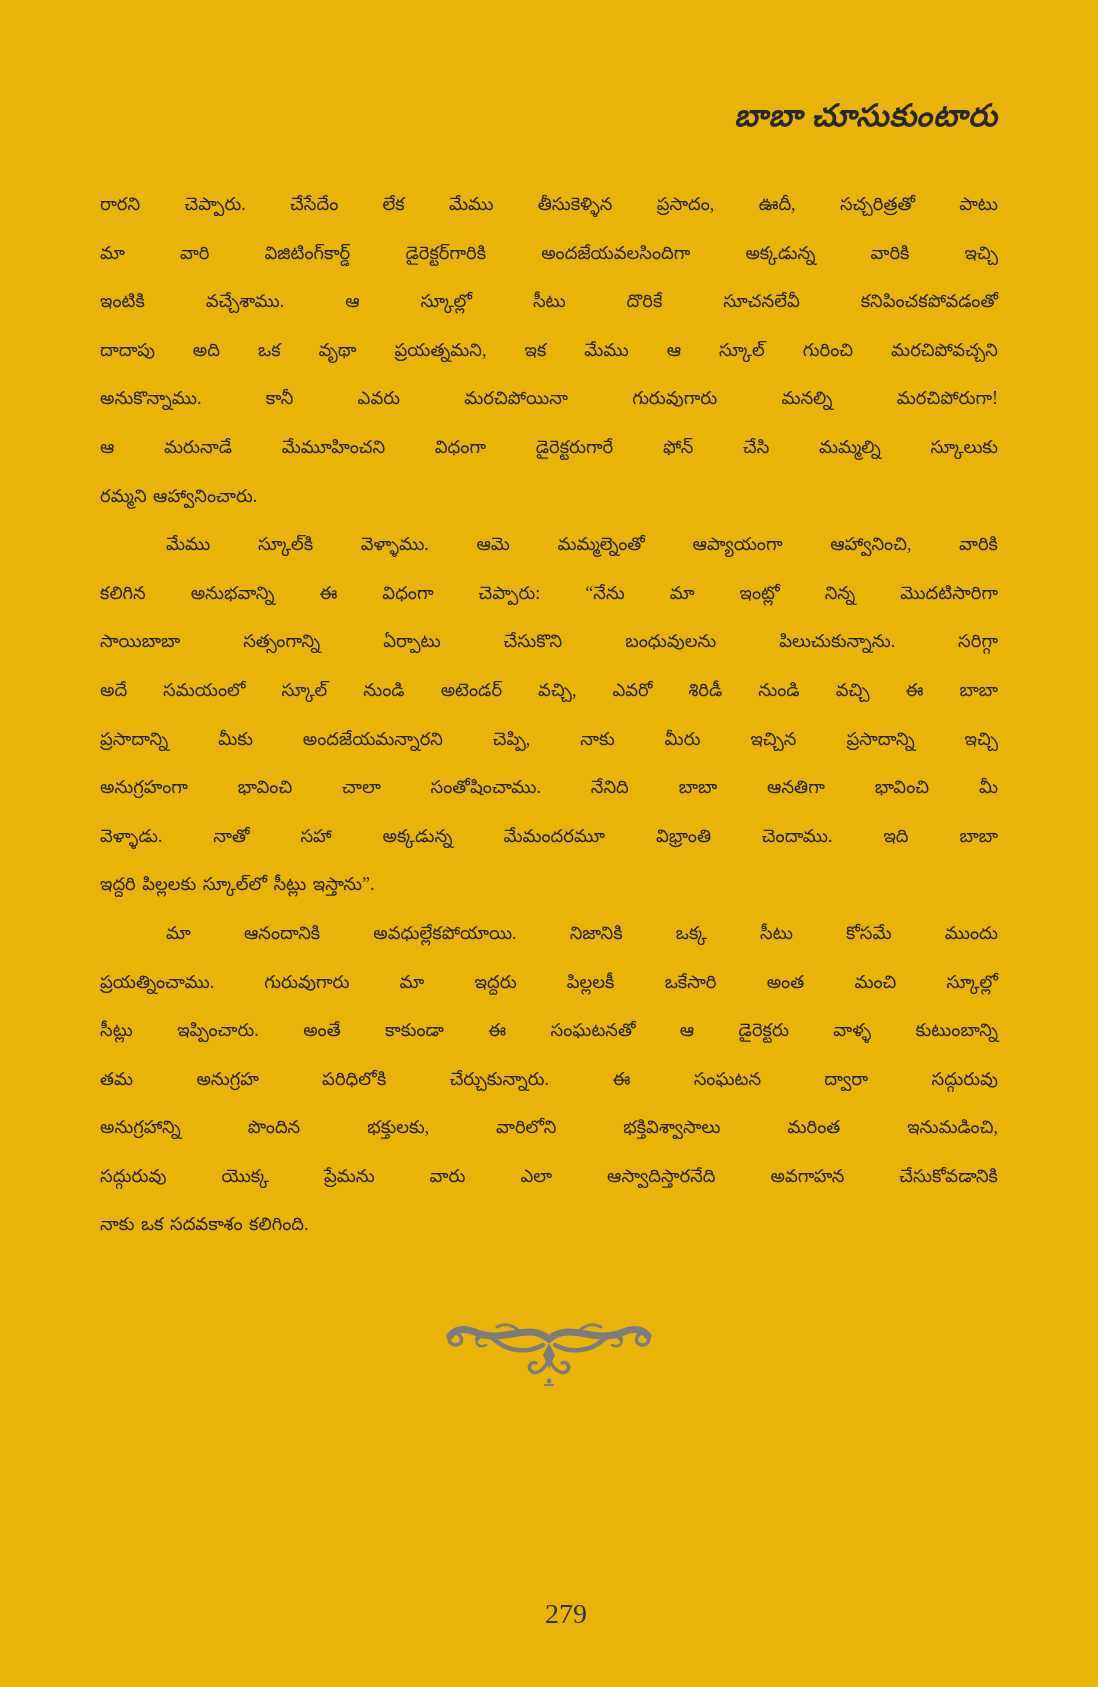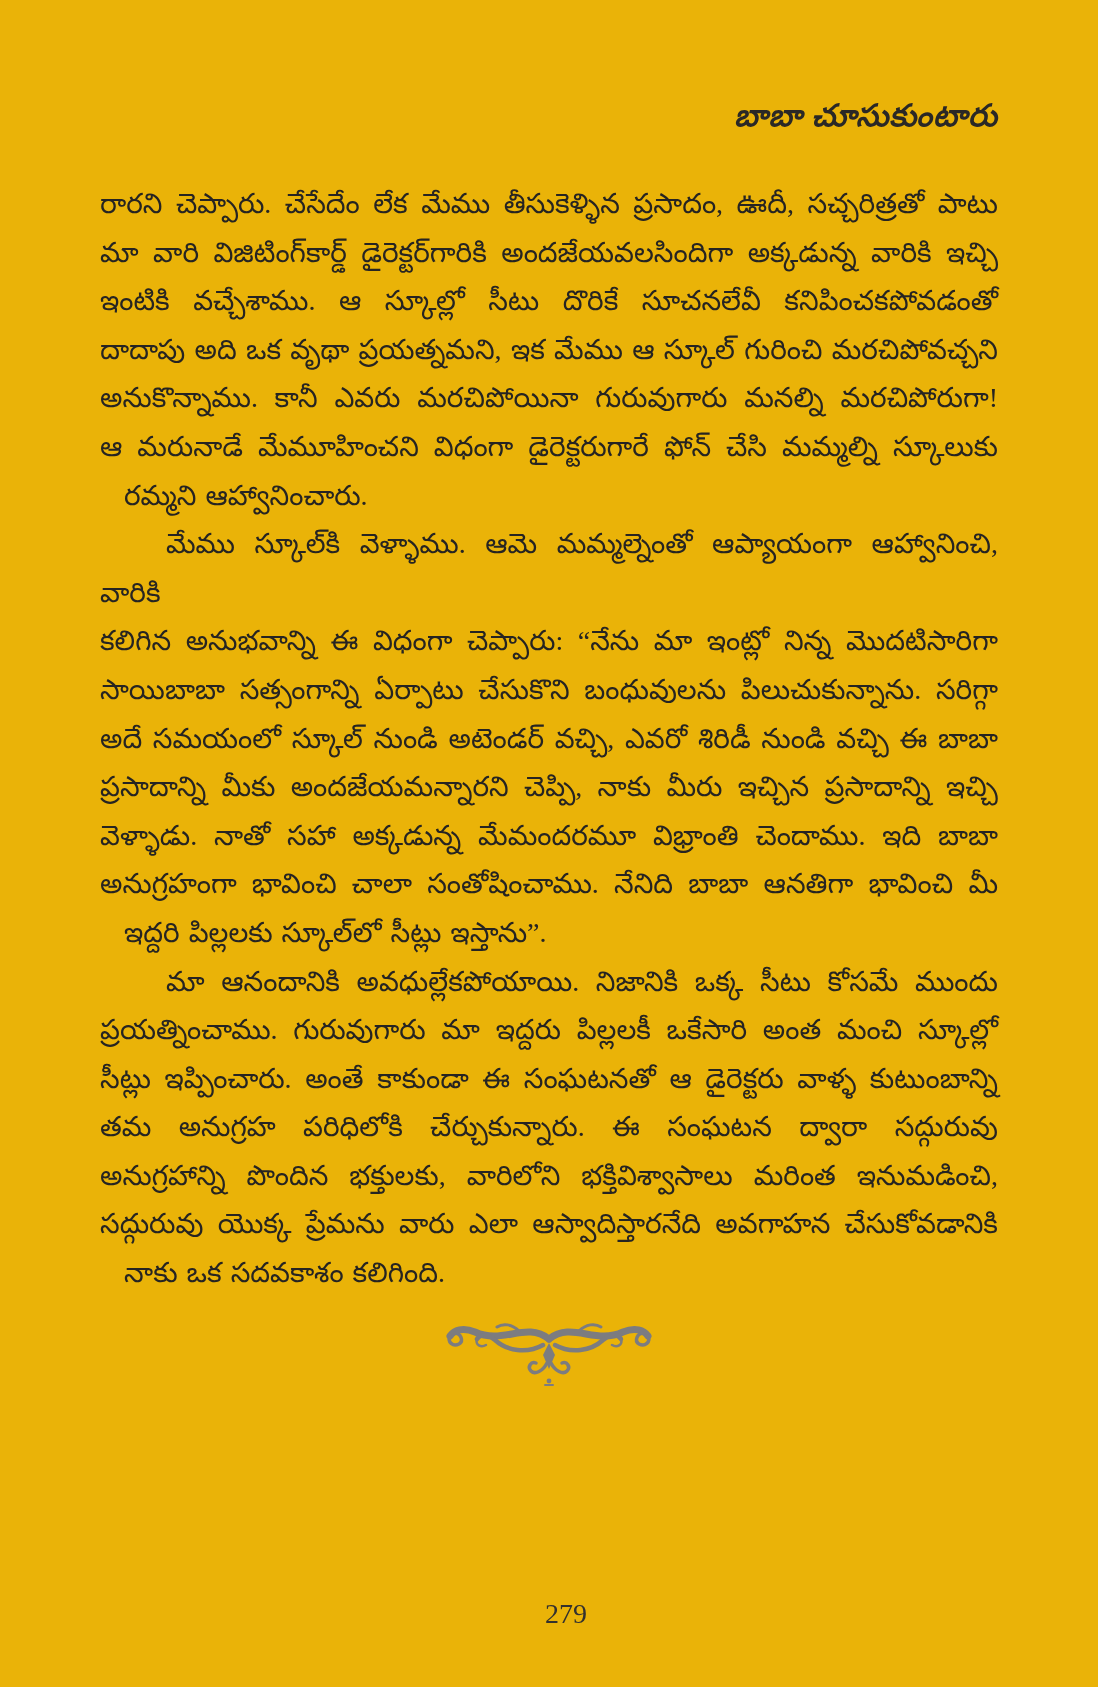--- a/index.html
+++ b/index.html
@@ -25,34 +25,33 @@
     font-weight: bold;
     font-style: italic;
     letter-spacing: 1px;
     color: #2a2826;
   }
   .body-text {
     position: absolute;
     top: 180px;
     left: 100px;
     width: 898px;
-    font-size: 28px;
+    font-size: 18px;
     line-height: 48.6px;
     color: #262422;
   }
   .body-text .line {
     text-align: justify;
     text-align-last: justify;
     white-space: normal;
     word-spacing: 2px;
   }
   .body-text .line.last {
     text-align: left;
     text-align-last: left;
-    margin-left: 24px;
   }
   .body-text .line.indent {
     text-indent: 66px;
   }
   .ornament-wrap {
     position: absolute;
     top: 1305px;
     left: 0;
     width: 100%;
     text-align: center;
@@ -82,22 +81,22 @@
       <div class="line">ఇంటికి వచ్చేశాము. ఆ స్కూల్లో సీటు దొరికే సూచనలేవీ కనిపించకపోవడంతో</div>
       <div class="line">దాదాపు అది ఒక వృథా ప్రయత్నమని, ఇక మేము ఆ స్కూల్ గురించి మరచిపోవచ్చని</div>
       <div class="line">అనుకొన్నాము. కానీ ఎవరు మరచిపోయినా గురువుగారు మనల్ని మరచిపోరుగా!</div>
       <div class="line">ఆ మరునాడే మేమూహించని విధంగా డైరెక్టరుగారే ఫోన్ చేసి మమ్మల్ని స్కూలుకు</div>
       <div class="line last">రమ్మని ఆహ్వానించారు.</div>
       <div class="line indent">మేము స్కూల్‌కి వెళ్ళాము. ఆమె మమ్మల్నెంతో ఆప్యాయంగా ఆహ్వానించి, వారికి</div>
       <div class="line">కలిగిన అనుభవాన్ని ఈ విధంగా చెప్పారు: “నేను మా ఇంట్లో నిన్న మొదటిసారిగా</div>
       <div class="line">సాయిబాబా సత్సంగాన్ని ఏర్పాటు చేసుకొని బంధువులను పిలుచుకున్నాను. సరిగ్గా</div>
       <div class="line">అదే సమయంలో స్కూల్ నుండి అటెండర్ వచ్చి, ఎవరో శిరిడీ నుండి వచ్చి ఈ బాబా</div>
       <div class="line">ప్రసాదాన్ని మీకు అందజేయమన్నారని చెప్పి, నాకు మీరు ఇచ్చిన ప్రసాదాన్ని ఇచ్చి</div>
+      <div class="line">అనుగ్రహంగా భావించి చాలా సంతోషించాము. నేనిది బాబా ఆనతిగా భావించి మీ</div>
       <div class="line">వెళ్ళాడు. నాతో సహా అక్కడున్న మేమందరమూ విభ్రాంతి చెందాము. ఇది బాబా</div>
-      <div class="line">అనుగ్రహంగా భావించి చాలా సంతోషించాము. నేనిది బాబా ఆనతిగా భావించి మీ</div>
       <div class="line last">ఇద్దరి పిల్లలకు స్కూల్‌లో సీట్లు ఇస్తాను”.</div>
       <div class="line indent">మా ఆనందానికి అవధుల్లేకపోయాయి. నిజానికి ఒక్క సీటు కోసమే ముందు</div>
       <div class="line">ప్రయత్నించాము. గురువుగారు మా ఇద్దరు పిల్లలకీ ఒకేసారి అంత మంచి స్కూల్లో</div>
       <div class="line">సీట్లు ఇప్పించారు. అంతే కాకుండా ఈ సంఘటనతో ఆ డైరెక్టరు వాళ్ళ కుటుంబాన్ని</div>
       <div class="line">తమ అనుగ్రహ పరిధిలోకి చేర్చుకున్నారు. ఈ సంఘటన ద్వారా సద్గురువు</div>
       <div class="line">అనుగ్రహాన్ని పొందిన భక్తులకు, వారిలోని భక్తివిశ్వాసాలు మరింత ఇనుమడించి,</div>
       <div class="line">సద్గురువు యొక్క ప్రేమను వారు ఎలా ఆస్వాదిస్తారనేది అవగాహన చేసుకోవడానికి</div>
       <div class="line last">నాకు ఒక సదవకాశం కలిగింది.</div>
     </div>
 

